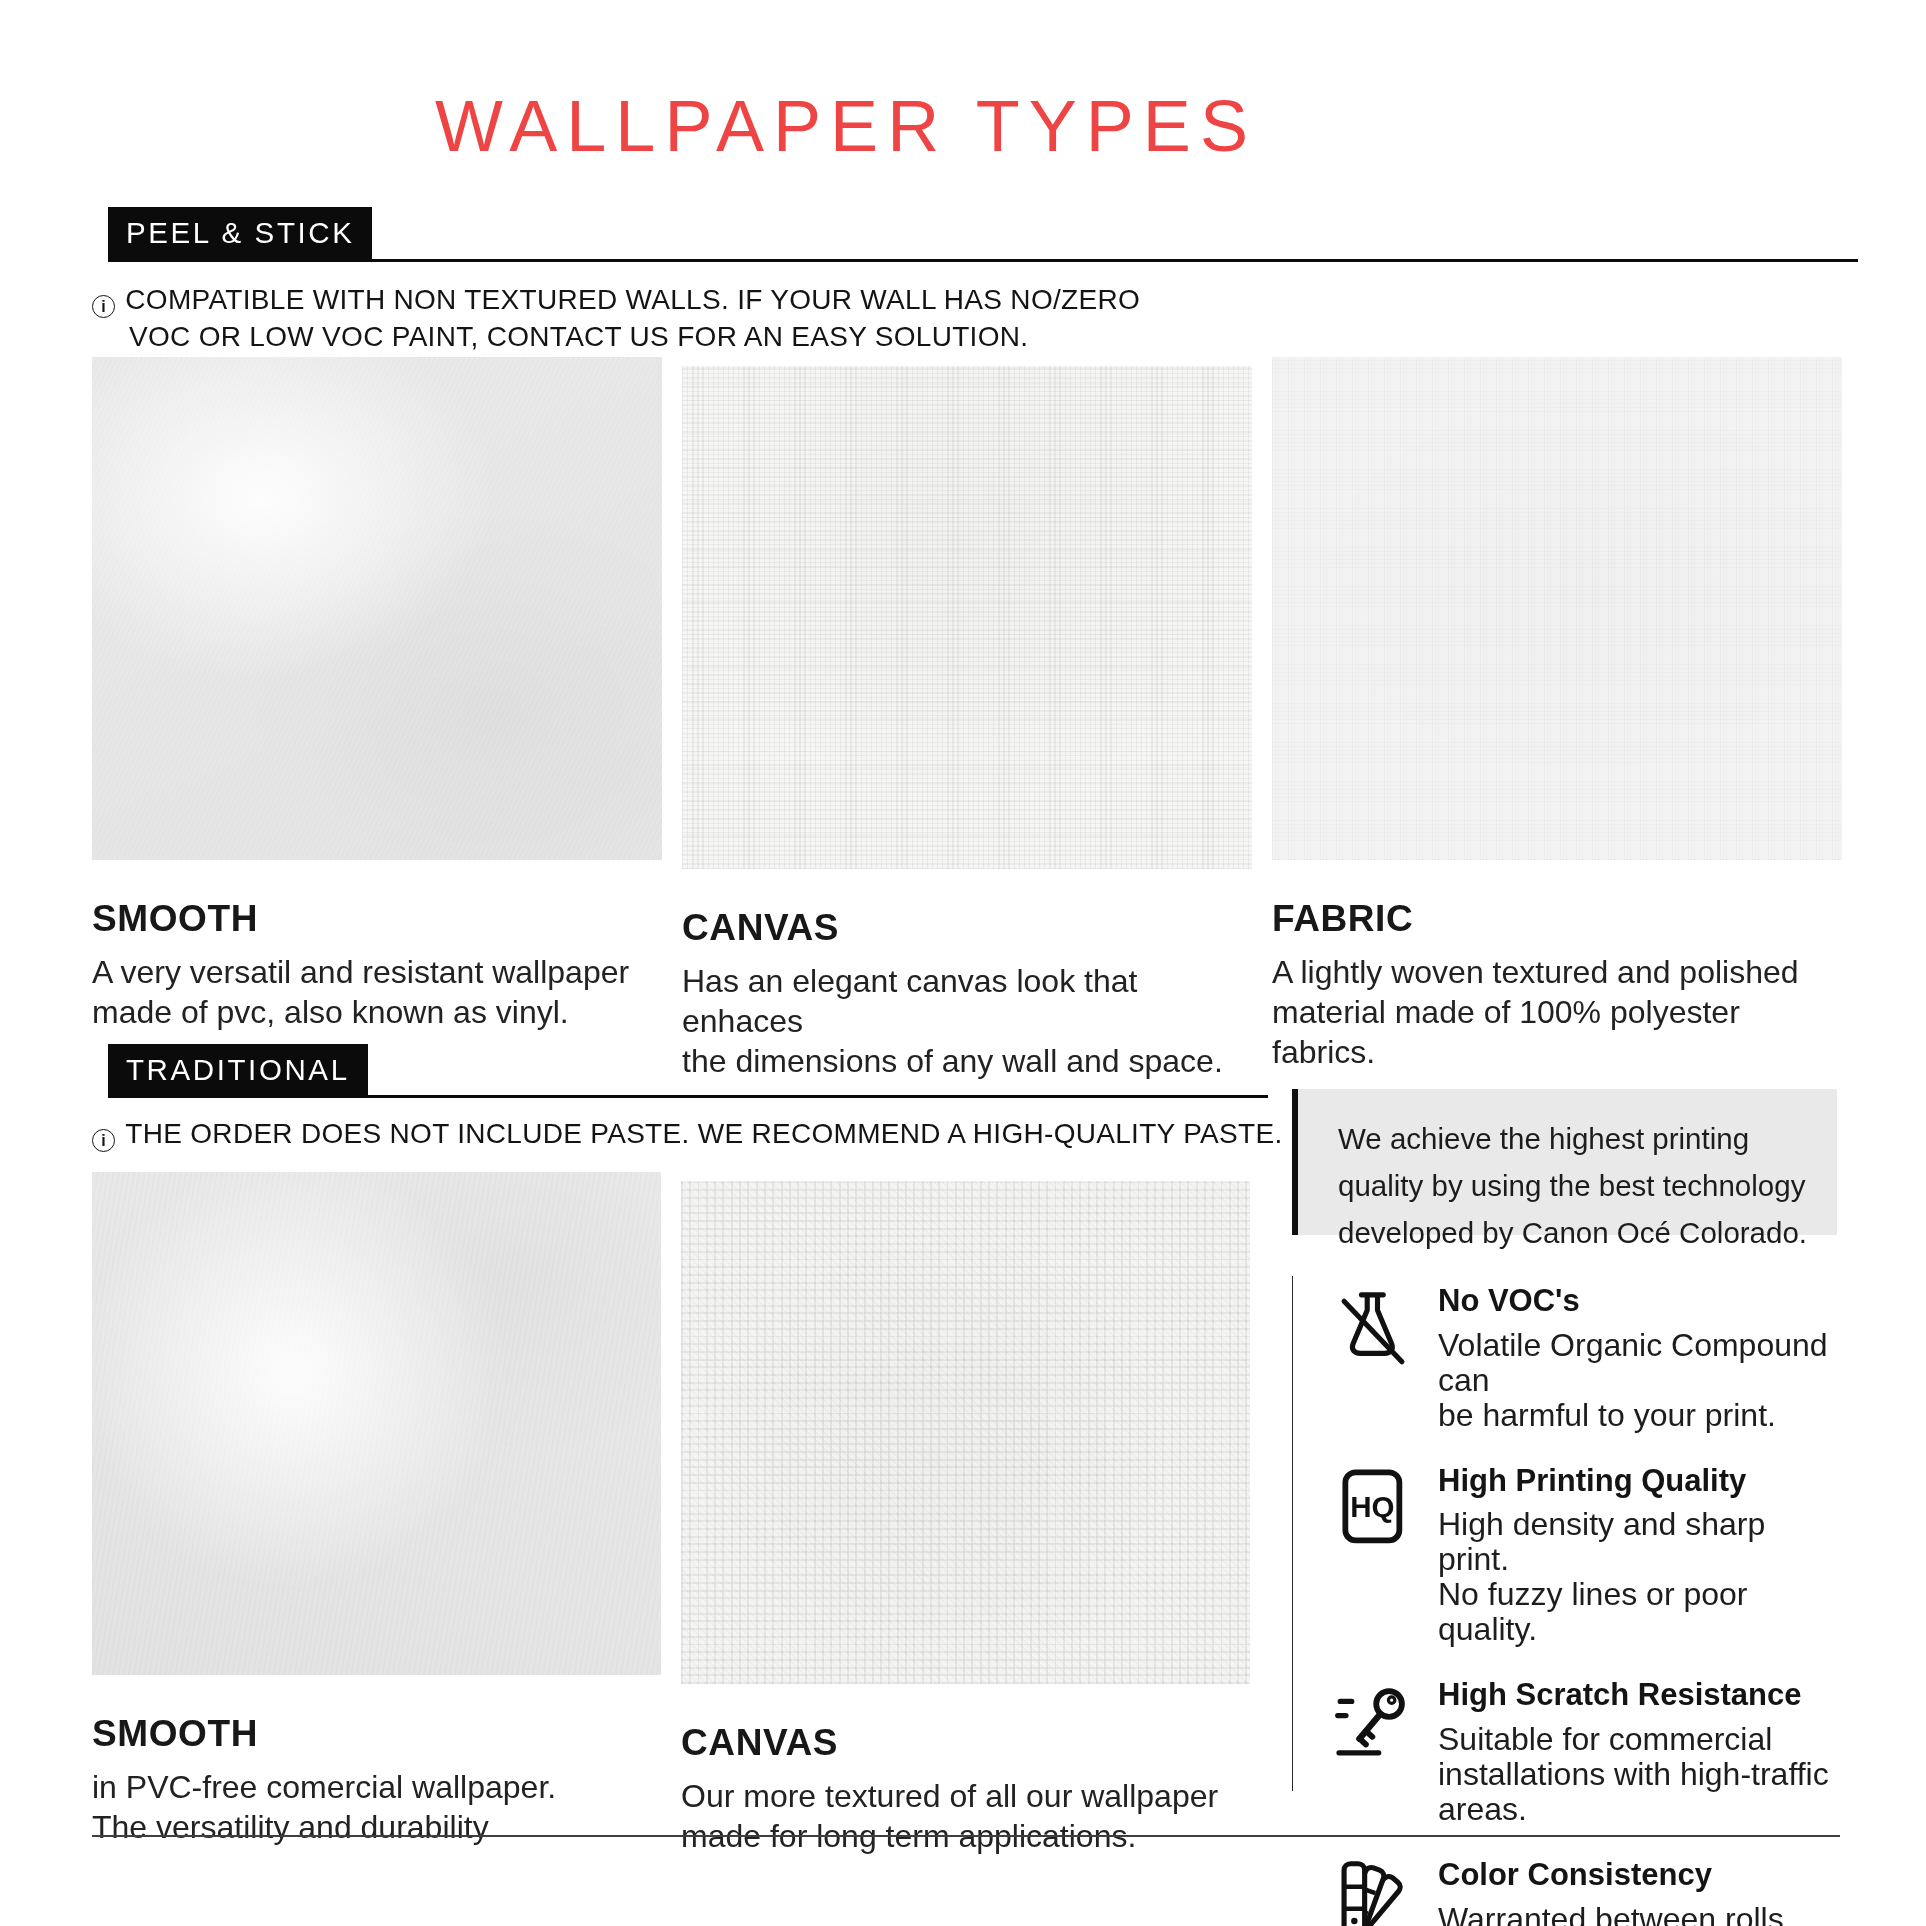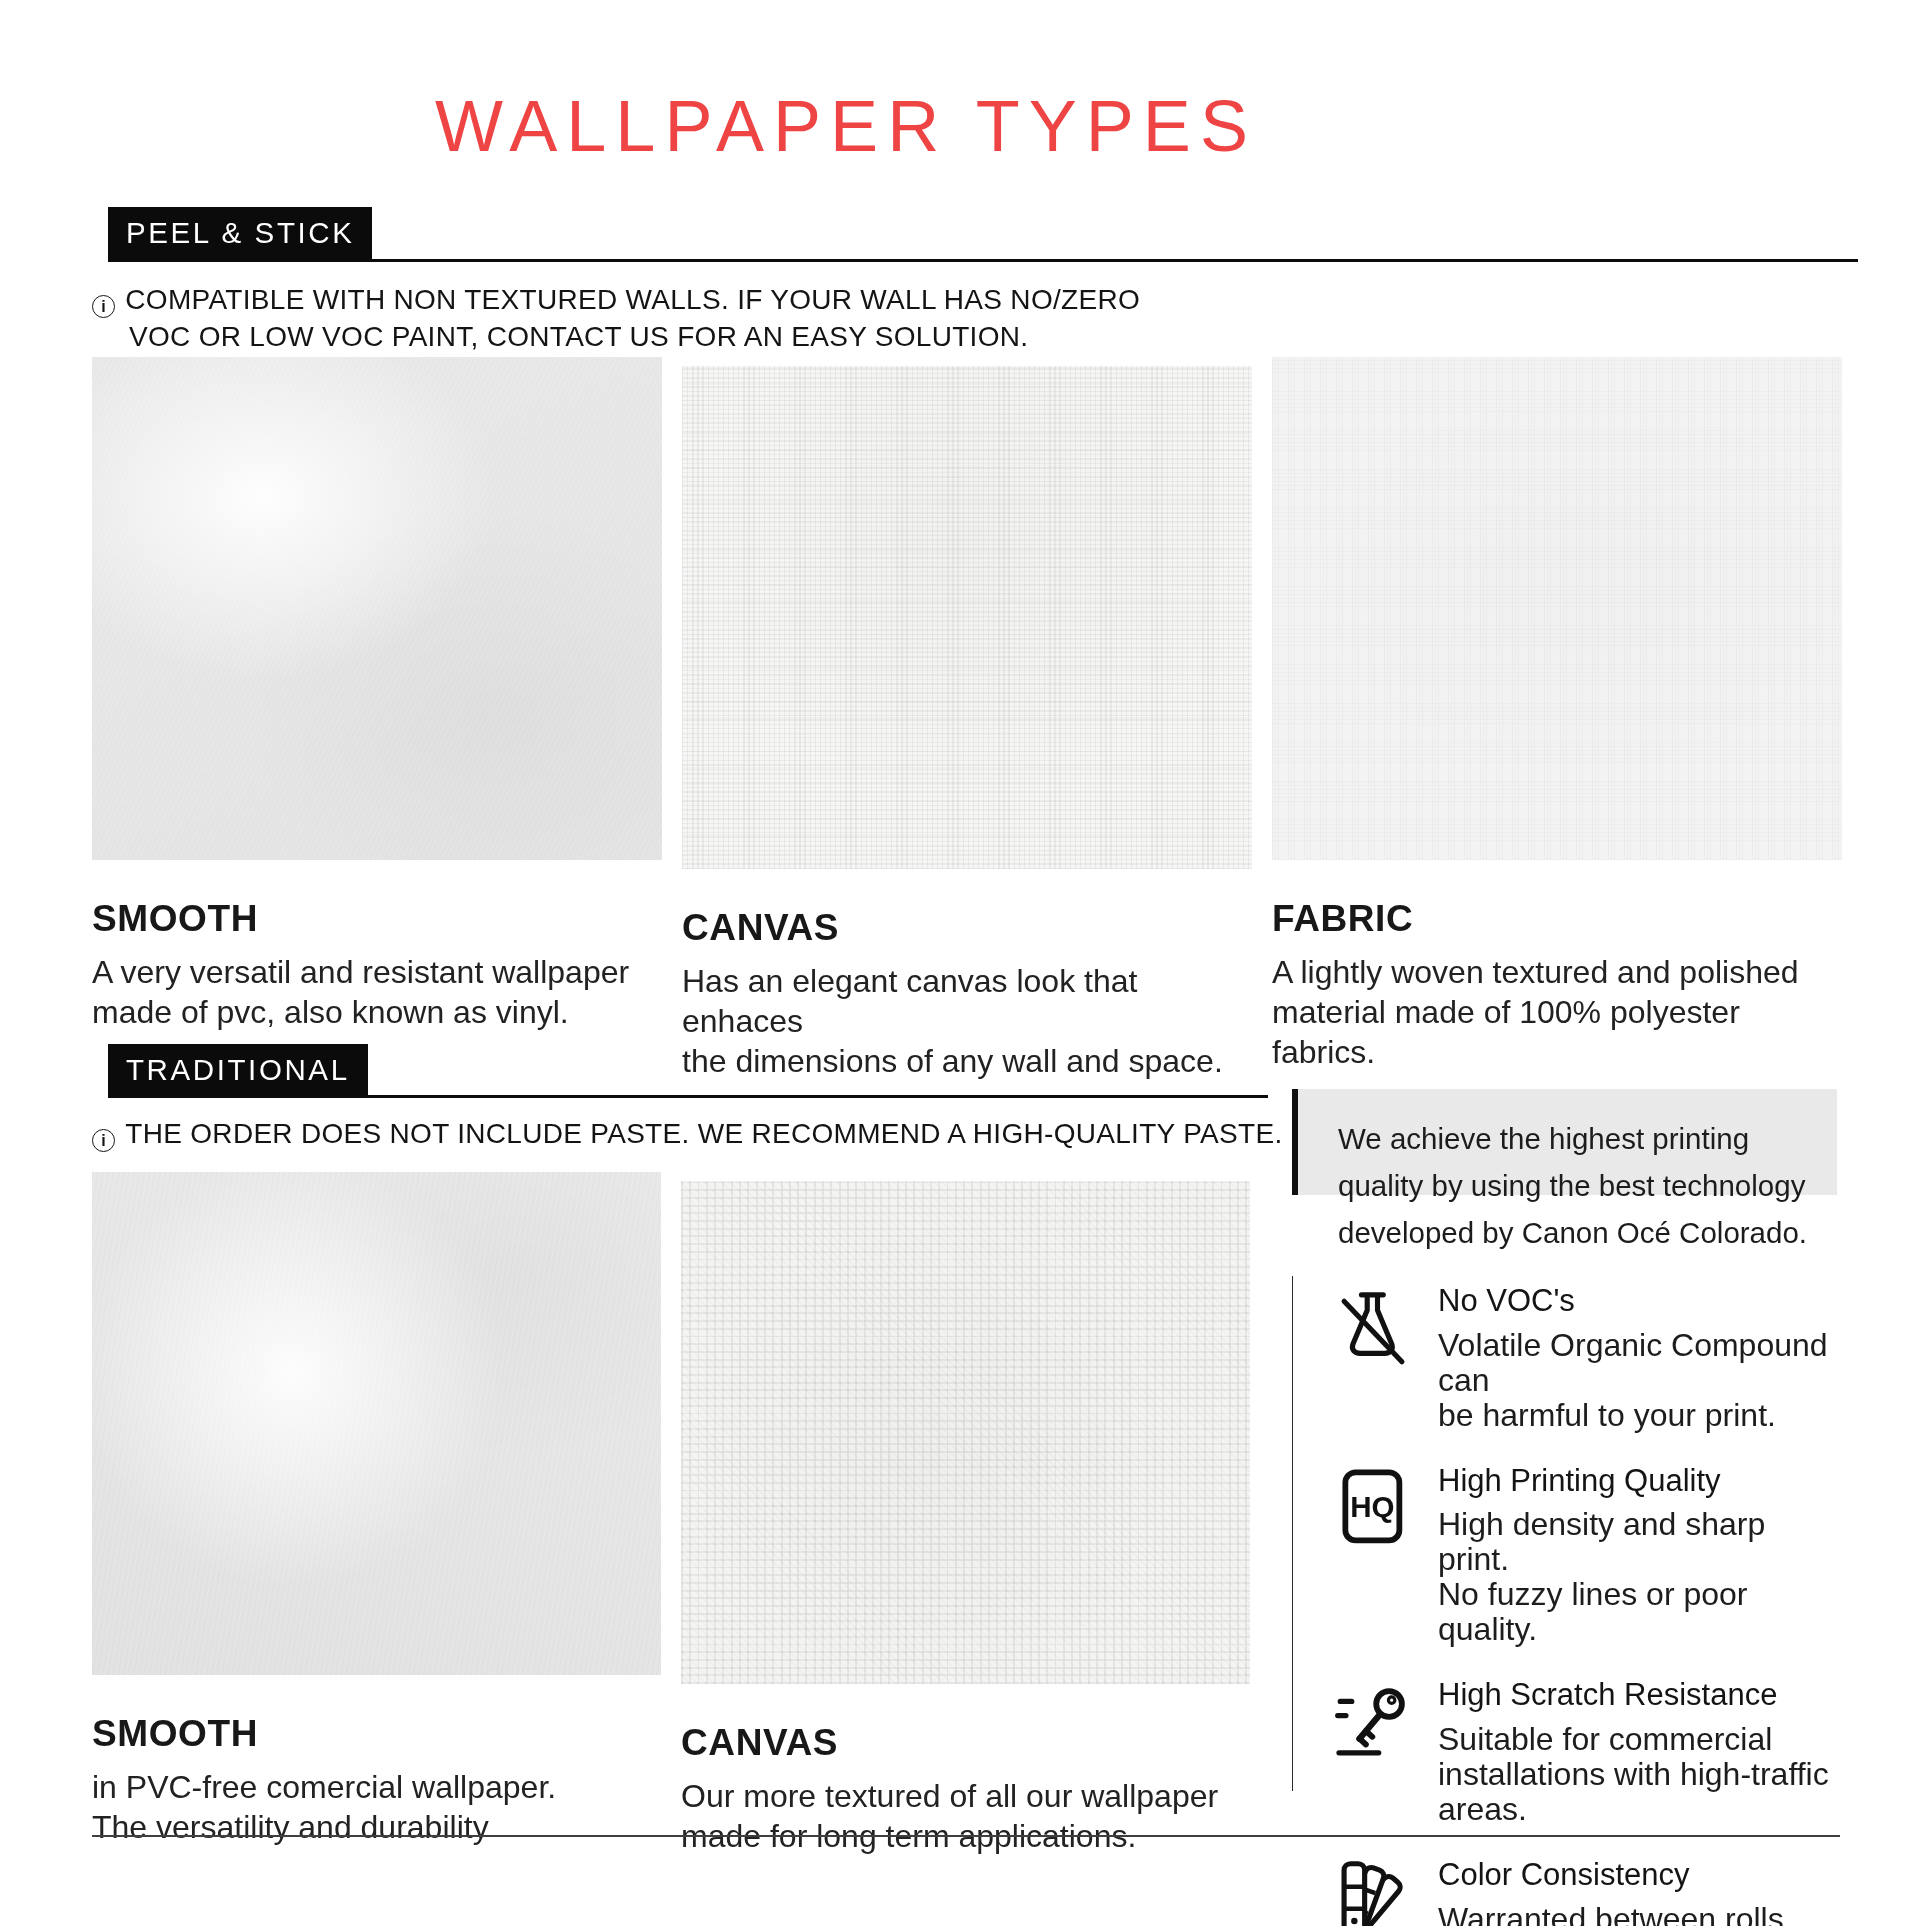--- a/index.html
+++ b/index.html
@@ -75,33 +75,33 @@
   .tx-canvas-tr{
     background-color:#f4f4f3;
     background-image:
       repeating-linear-gradient(90deg, rgba(0,0,0,0.06) 0 1.9px, transparent 1.9px 8.3px),
       repeating-linear-gradient(0deg, rgba(0,0,0,0.055) 0 1.9px, transparent 1.9px 7.7px),
       repeating-linear-gradient(45deg, rgba(0,0,0,0.022) 0 1.3px, transparent 1.3px 5.8px),
       radial-gradient(circle at 45% 55%, rgba(0,0,0,0.02), transparent 60%);
   }
   
   .quote-box{
-    position:absolute;left:1292px;top:1089px;width:545px;height:106px;box-sizing:border-box;
+    position:absolute;left:1292px;top:1089px;width:545px;height:146px;box-sizing:border-box;
     background:#e9e9ea;border-left:6.4px solid #111111;
     padding:26px 13px 0 40px;font-size:29.5px;line-height:47px;color:#1c1c1c;
   }
   .quote-line{display:block;}
   .features{
     position:absolute;left:1292px;top:1276px;width:552px;height:515px;box-sizing:border-box;
     border-left:1.9px solid #2a2a2a;padding:6.4px 0 0 42px;
   }
   .feature{display:flex;margin-bottom:29.5px;}
   .f-icon{width:76px;height:90px;flex:0 0 76px;margin-right:27px;}
   .f-icon svg{display:block;}
-  .f-title{font-size:31px;font-weight:400;color:#141414;line-height:1;margin:2.6px 0 11.6px 0;}
+  .f-title{font-size:31px;font-weight:700;color:#141414;line-height:1;margin:2.6px 0 11.6px 0;}
   .f-desc{font-size:32px;line-height:35px;color:#1d1d1d;}
   
   .bottom-divider{position:absolute;left:92px;top:1835px;width:1748px;height:1.9px;background:#3f3f3f;}
 </style>
 </head>
 <body>
 
 <div class="page">
 
   <div class="main-title">WALLPAPER TYPES</div>

